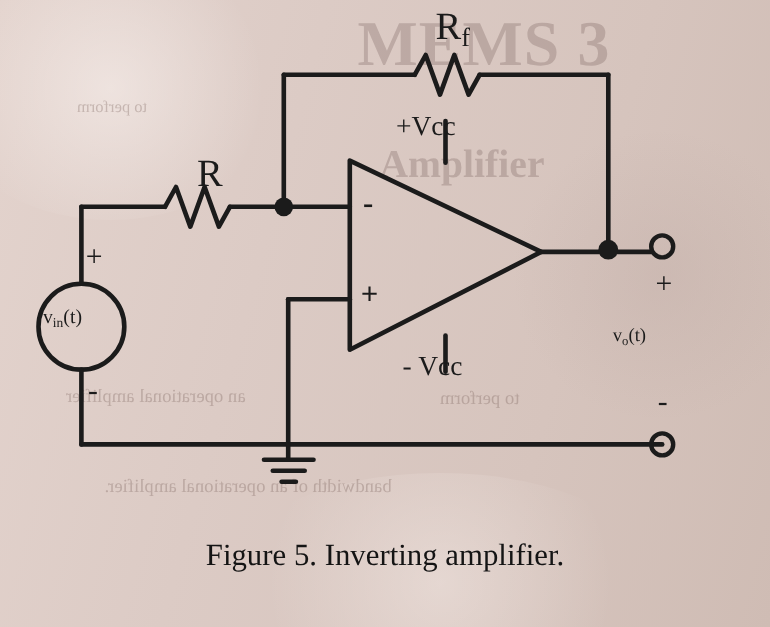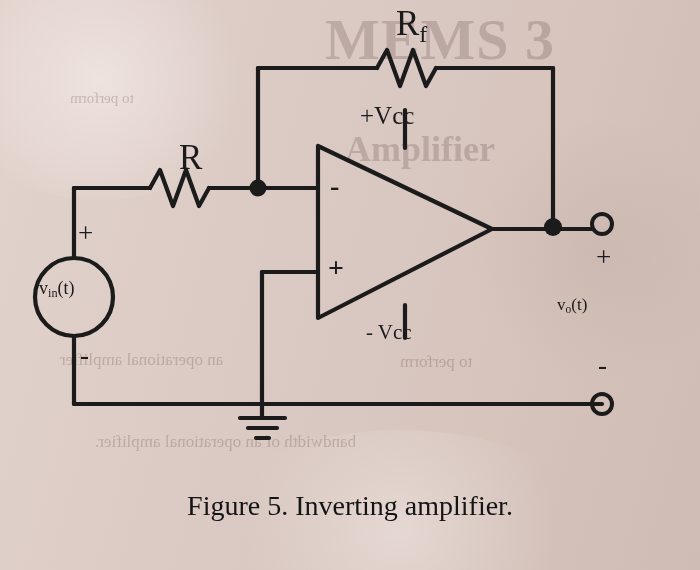--- a/index.html
+++ b/index.html
@@ -141,21 +141,21 @@
       <circle cx="258" cy="188" r="8.5"></circle>
       <circle cx="553" cy="227" r="9"></circle>
     </g>
   </svg>
 
   <div class="lbl big" style="left:396px; top:4px;"><span>R</span><span class="sub">f</span></div>
 
   <div class="lbl big" style="left:179px; top:138px;">R</div>
 
   <div class="lbl" style="left:360px; top:102px; font-size:25px;">+Vcc</div>
-  <div class="lbl" style="left:366px; top:320px; font-size:21px;">- Vcc</div>
+  <div class="lbl" style="left:366px; top:320px; font-size:25px;">- Vcc</div>
 
 
   <div class="lbl" style="left:330px; top:170px; font-size:28px; font-weight:600;">-</div>
   <div class="lbl" style="left:328px; top:252px; font-size:28px; font-weight:600;">+</div>
 
   <div class="lbl" style="left:78px; top:218px; font-size:27px;">+</div>
   <div class="lbl" style="left:80px; top:340px; font-size:27px;">-</div>
 
   <div class="lbl" style="left:39px; top:278px; font-size:18px;"><span>v</span><span class="sub">in</span><span>(t)</span></div>
 

